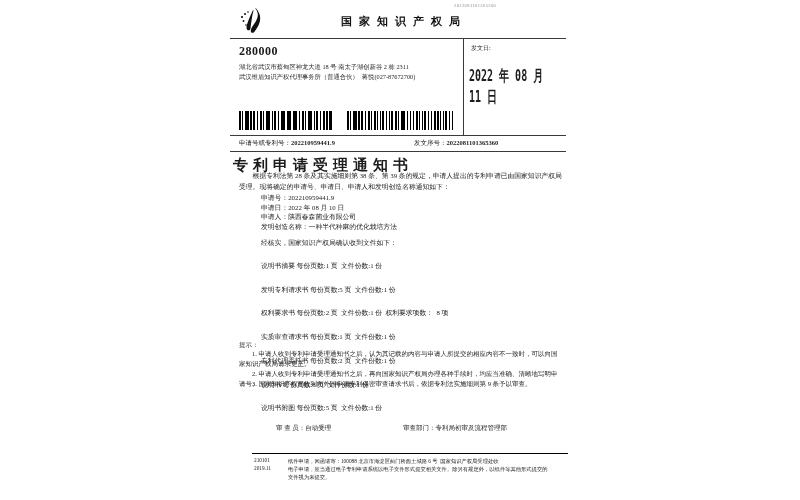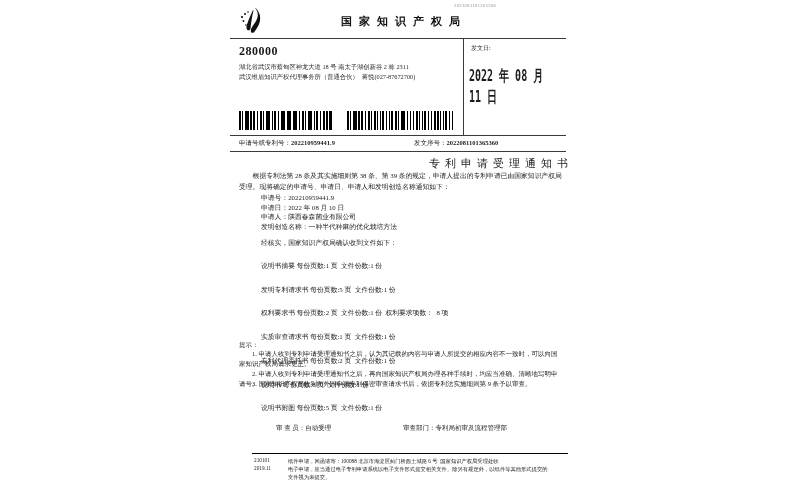--- a/index.html
+++ b/index.html
@@ -37,22 +37,22 @@
       repeating-linear-gradient(90deg,#000 0 1.5px,transparent 1.5px 7px),
       repeating-linear-gradient(90deg,#000 0 1px,transparent 1px 11px); }
   .barcode1 { left:11px; width:93px; }
   .barcode2 { left:119px; width:106px; }
 
   .meta-label { font-size:6.5px; }
   .meta-value { font-weight:bold; }
   .meta-app { left:11px; top:139px; }
   .meta-serial { left:186px; top:139px; }
 
-  .doc-title { left:0; top:156px; width:100%; text-align:right; font-size:11px;
-    font-weight:normal; letter-spacing:5px; text-indent:5px; }
+  .doc-title { left:0; top:156px; width:100%; text-align:left; font-size:15px;
+    font-weight:bold; letter-spacing:5px; text-indent:5px; }
 
   .intro { left:11px; top:171px; width:324px; font-size:6.8px; line-height:10.5px;
     text-indent:2em; }
 
   .field { left:33px; font-size:6.8px; }
   .f0 { top:193px; } .f1 { top:202.5px; } .f2 { top:212px; } .f3 { top:221.5px; }
 
   .receipt-header { left:33px; top:238px; font-size:6.8px; }
   .receipt-list { left:33px; top:247px; width:300px; font-size:6.8px; }
   .receipt-list div { line-height:9.7px; }

